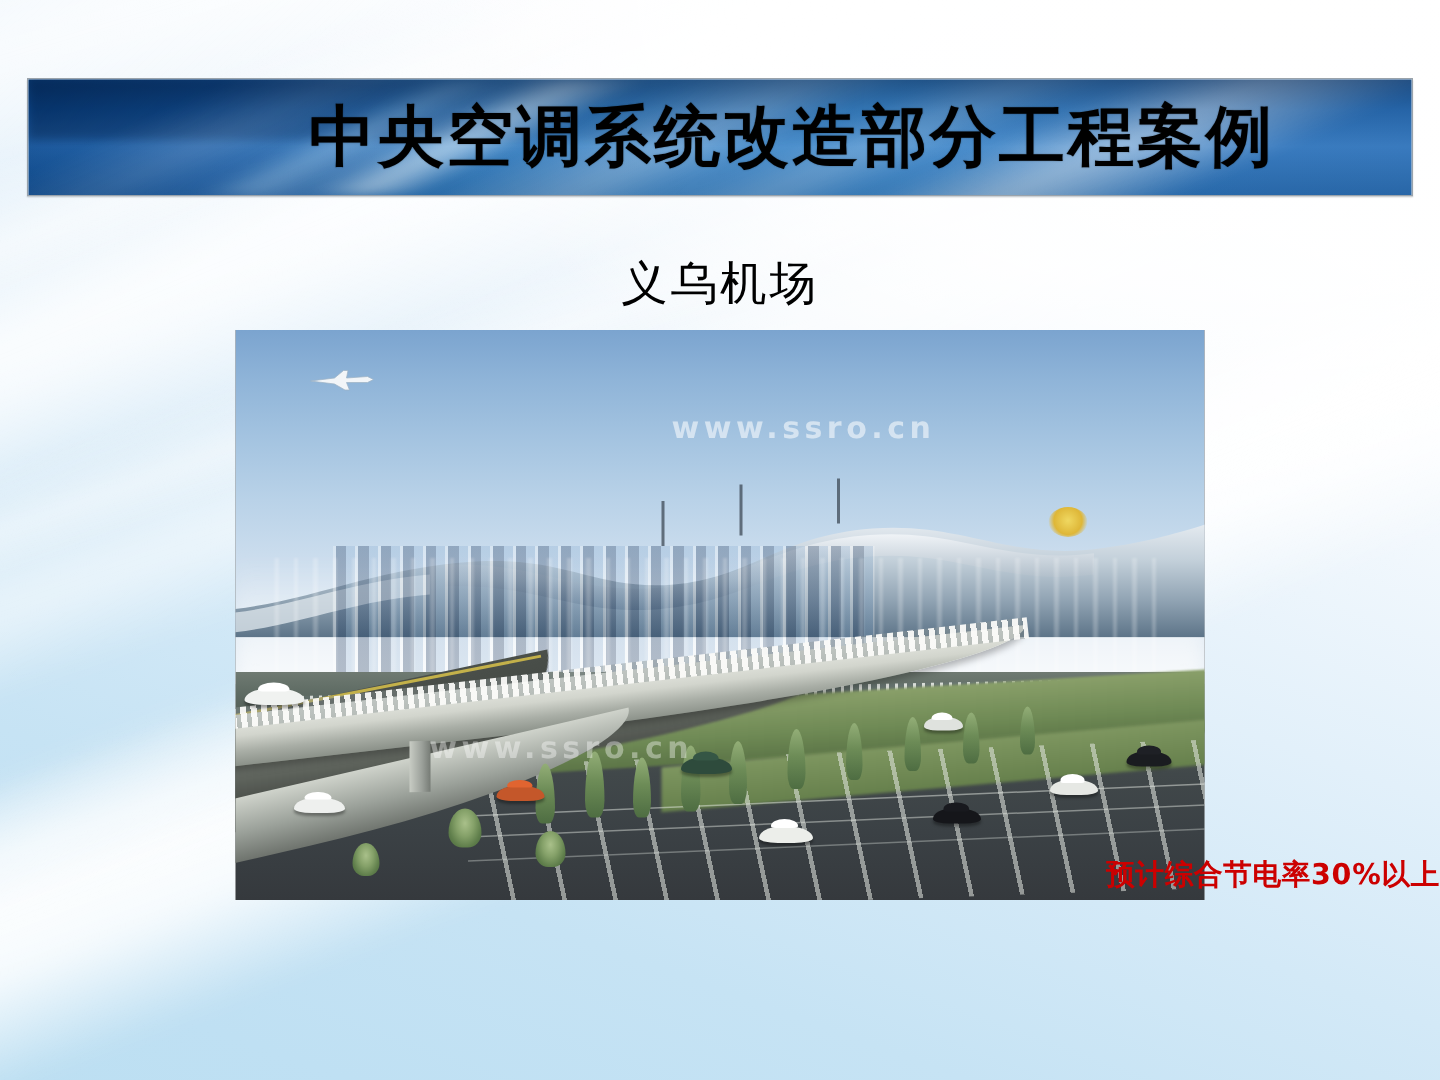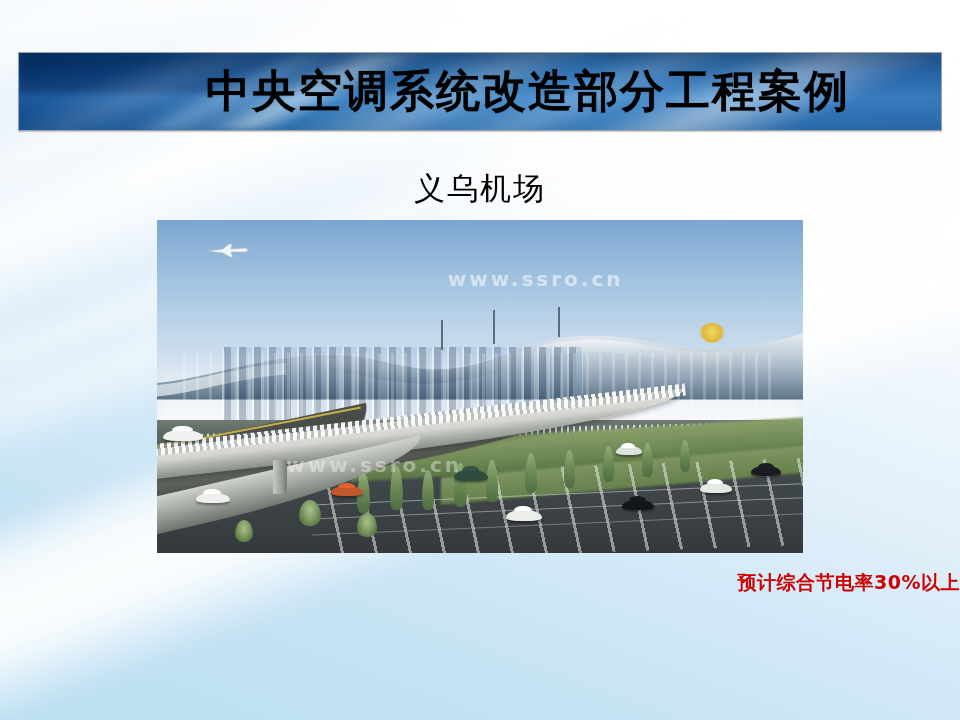--- a/index.html
+++ b/index.html
@@ -165,21 +165,21 @@
     color: #000000;
     letter-spacing: 2px;
   }
 
   
   #photo {
     position: absolute;
     left: 157px;
     top: 220px;
     width: 646px;
-    height: 333px;
+    height: 380px;
     overflow: hidden;
     background: #737373;
   }
   .ph { position: absolute; }
 
   
   .p-sky {
     left: 0; top: 0; width: 100%; height: 62%;
     background: linear-gradient(to bottom,
       #7ba4cf 0%,

